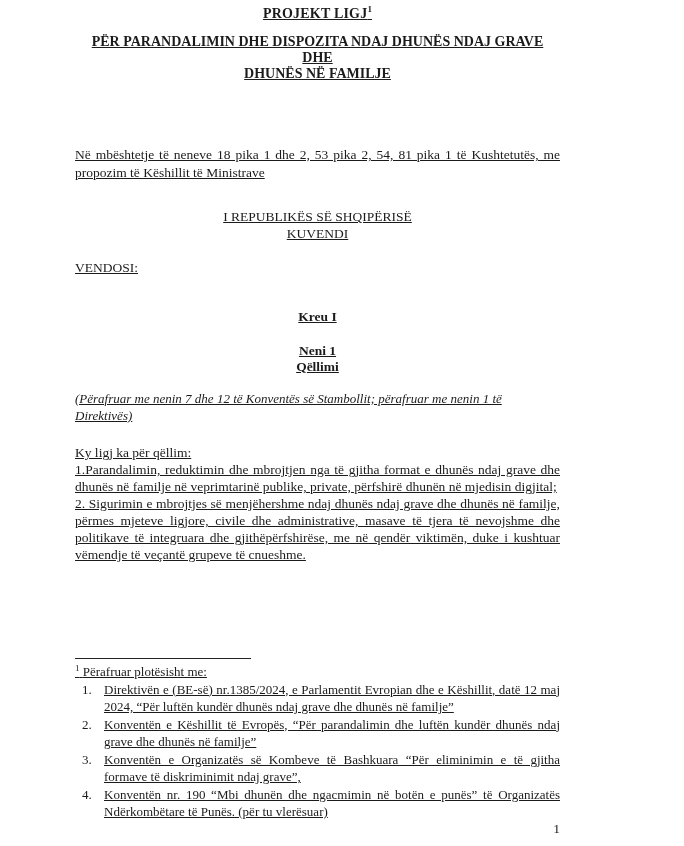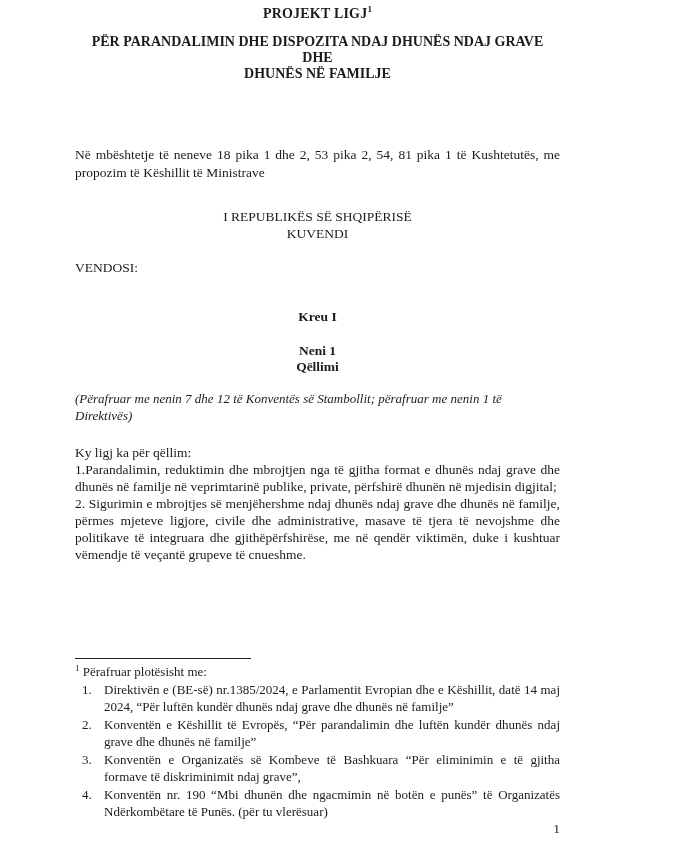--- a/index.html
+++ b/index.html
@@ -9,20 +9,21 @@
   }
   .page {
     position: relative;
     width: 624px;
     height: 846px;
     background: #ffffff;
     font-family: "Liberation Serif", serif;
     color: #1b1b1b;
     overflow: hidden;
     box-sizing: border-box;
+    text-decoration: underline;
   }
   .content {
     padding: 6px 64px 0 75px; 
   }
   .doc-title {
     margin: 0;
     text-align: center;
     font-weight: bold;
     font-size: 14px;
     line-height: 16px;
@@ -166,21 +167,21 @@
 
   </div>
 
   <div class="footnote-rule"></div>
 
   <div class="footnote">
     <p class="fn-intro"><sup class="fn-ref">1</sup> <span>Përafruar plotësisht me:</span></p>
 
     <div class="fn-item">
       <span class="fn-num">1.</span>
-      <span>Direktivën e (BE-së) nr.1385/2024, e Parlamentit Evropian dhe e Këshillit, datë 14 maj 2024, “Për luftën kundër dhunës ndaj grave dhe dhunës në familje”</span>
+      <span>Direktivën e (BE-së) nr.1385/2024, e Parlamentit Evropian dhe e Këshillit, datë 12 maj 2024, “Për luftën kundër dhunës ndaj grave dhe dhunës në familje”</span>
     </div>
 
     <div class="fn-item">
       <span class="fn-num">2.</span>
       <span>Konventën e Këshillit të Evropës, “Për parandalimin dhe luftën kundër dhunës ndaj grave dhe dhunës në familje”</span>
     </div>
 
     <div class="fn-item">
       <span class="fn-num">3.</span>
       <span>Konventën e Organizatës së Kombeve të Bashkuara “Për eliminimin e të gjitha formave të diskriminimit ndaj grave”,</span>

